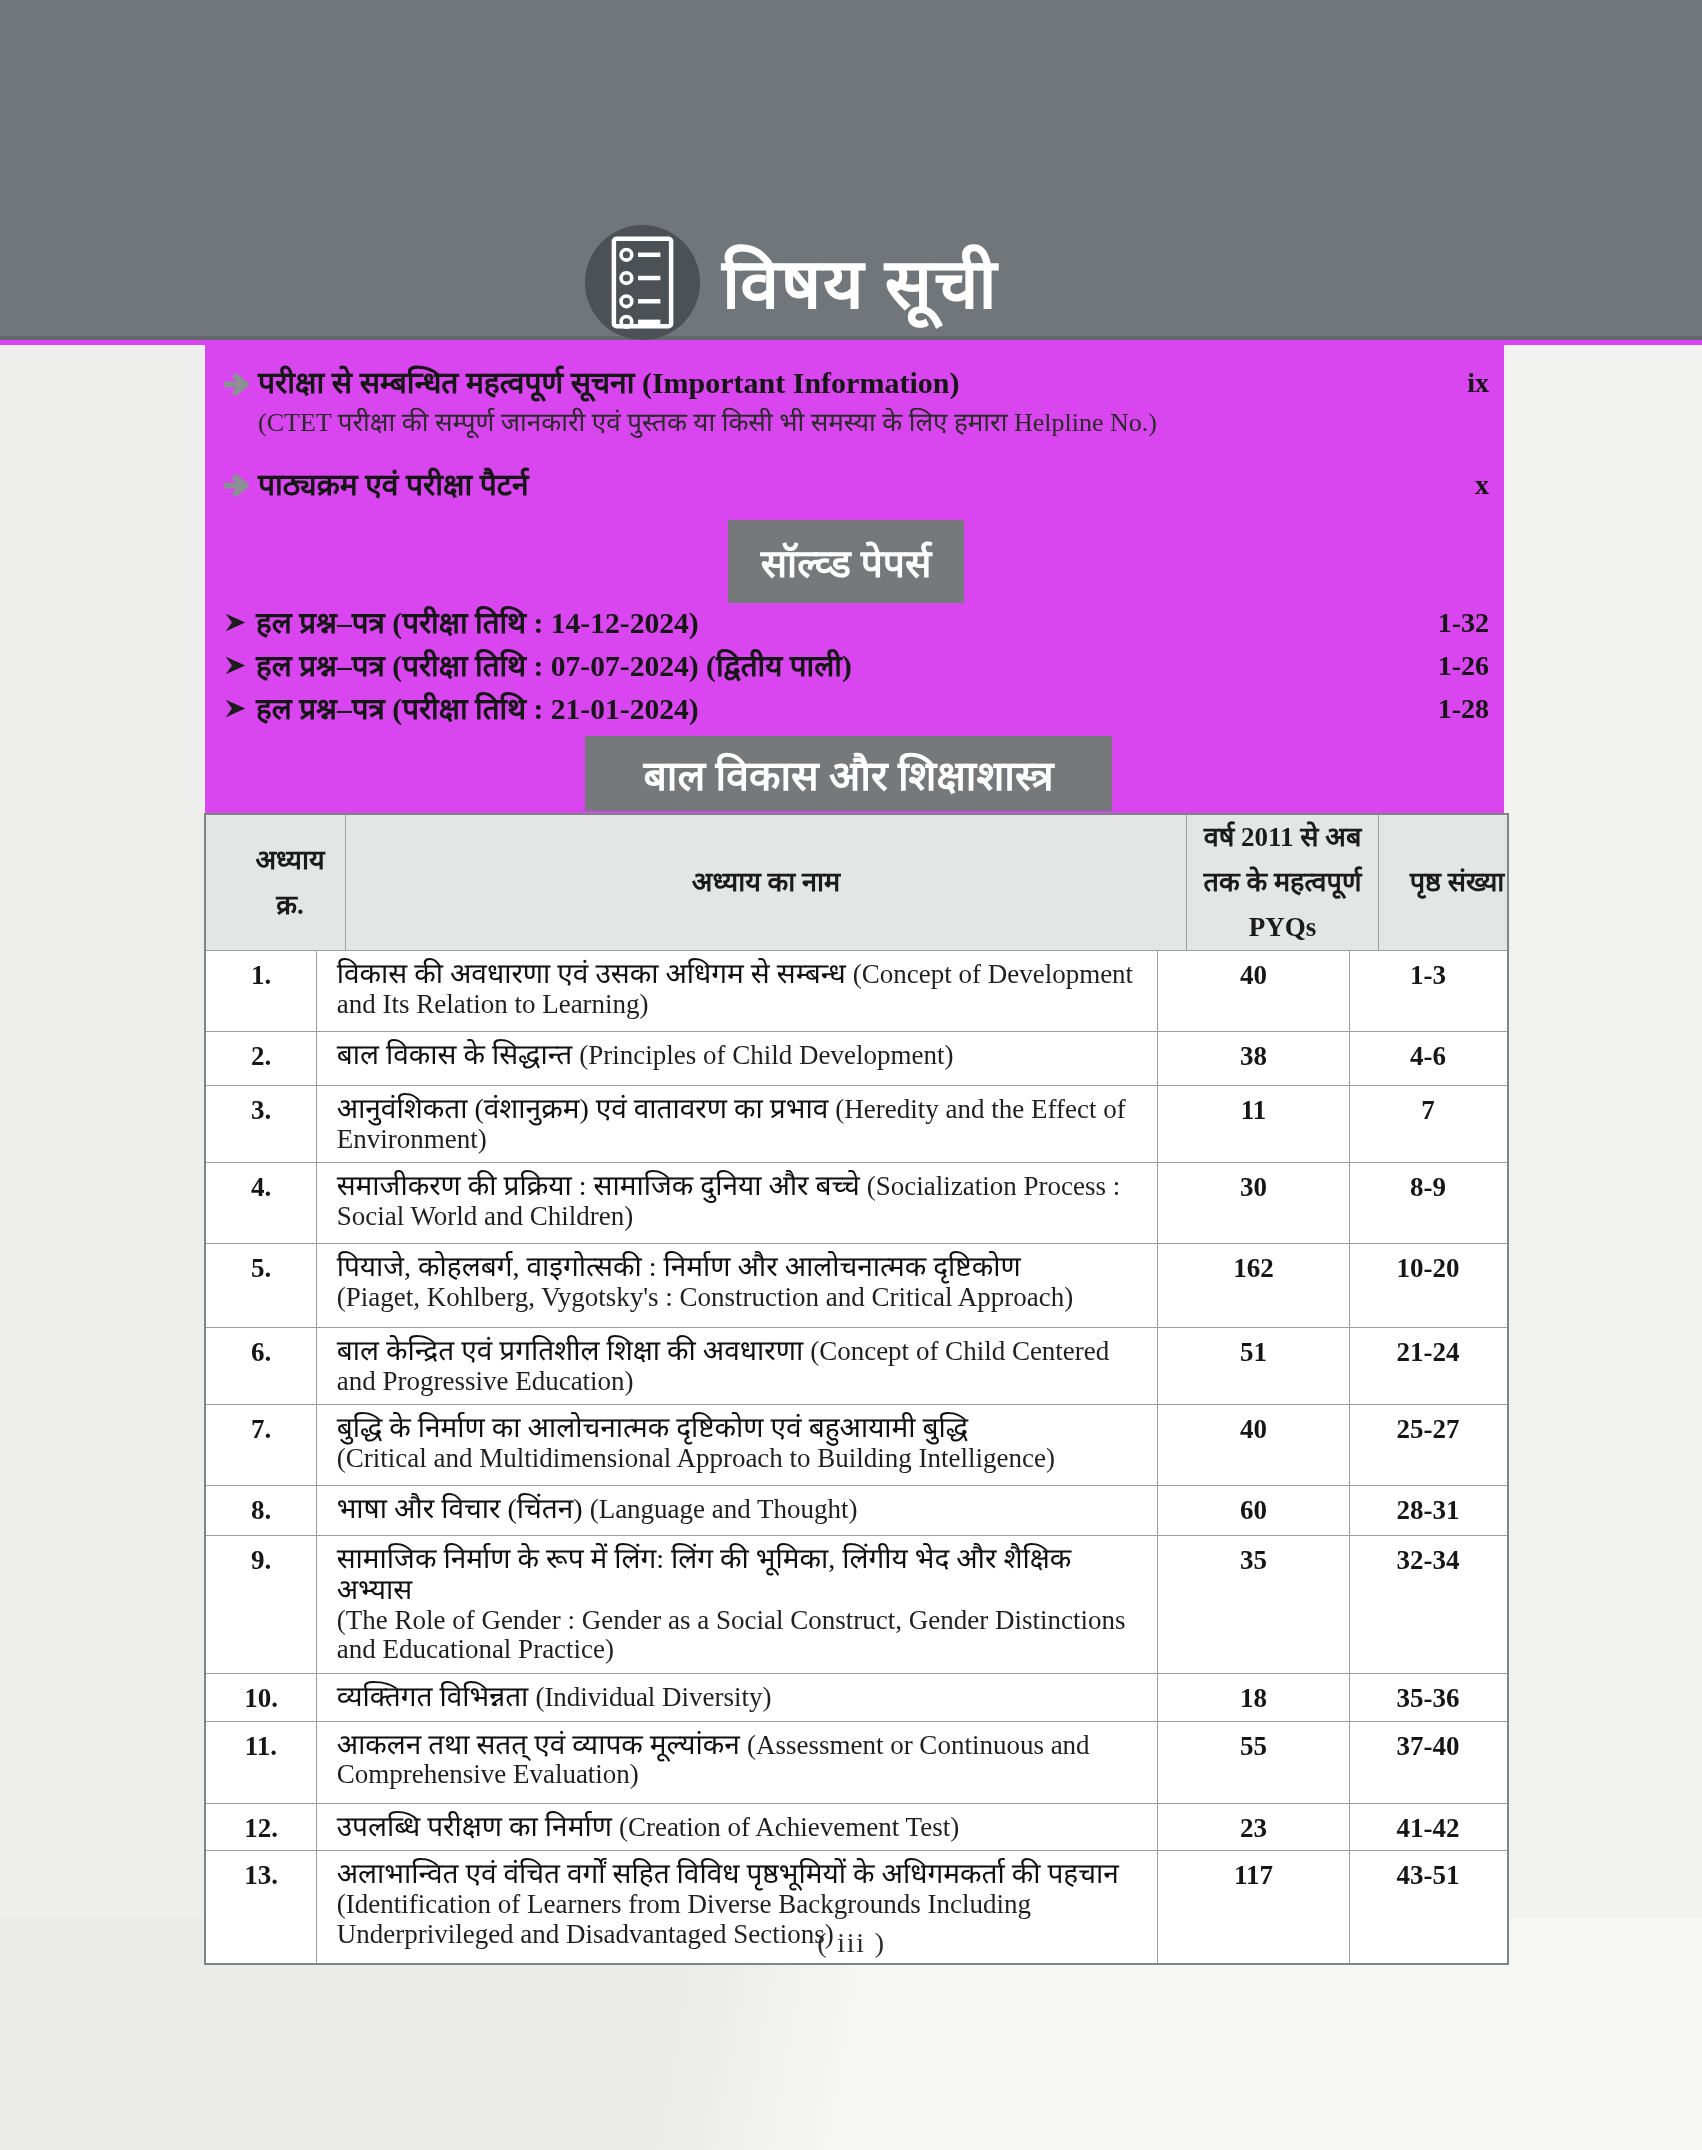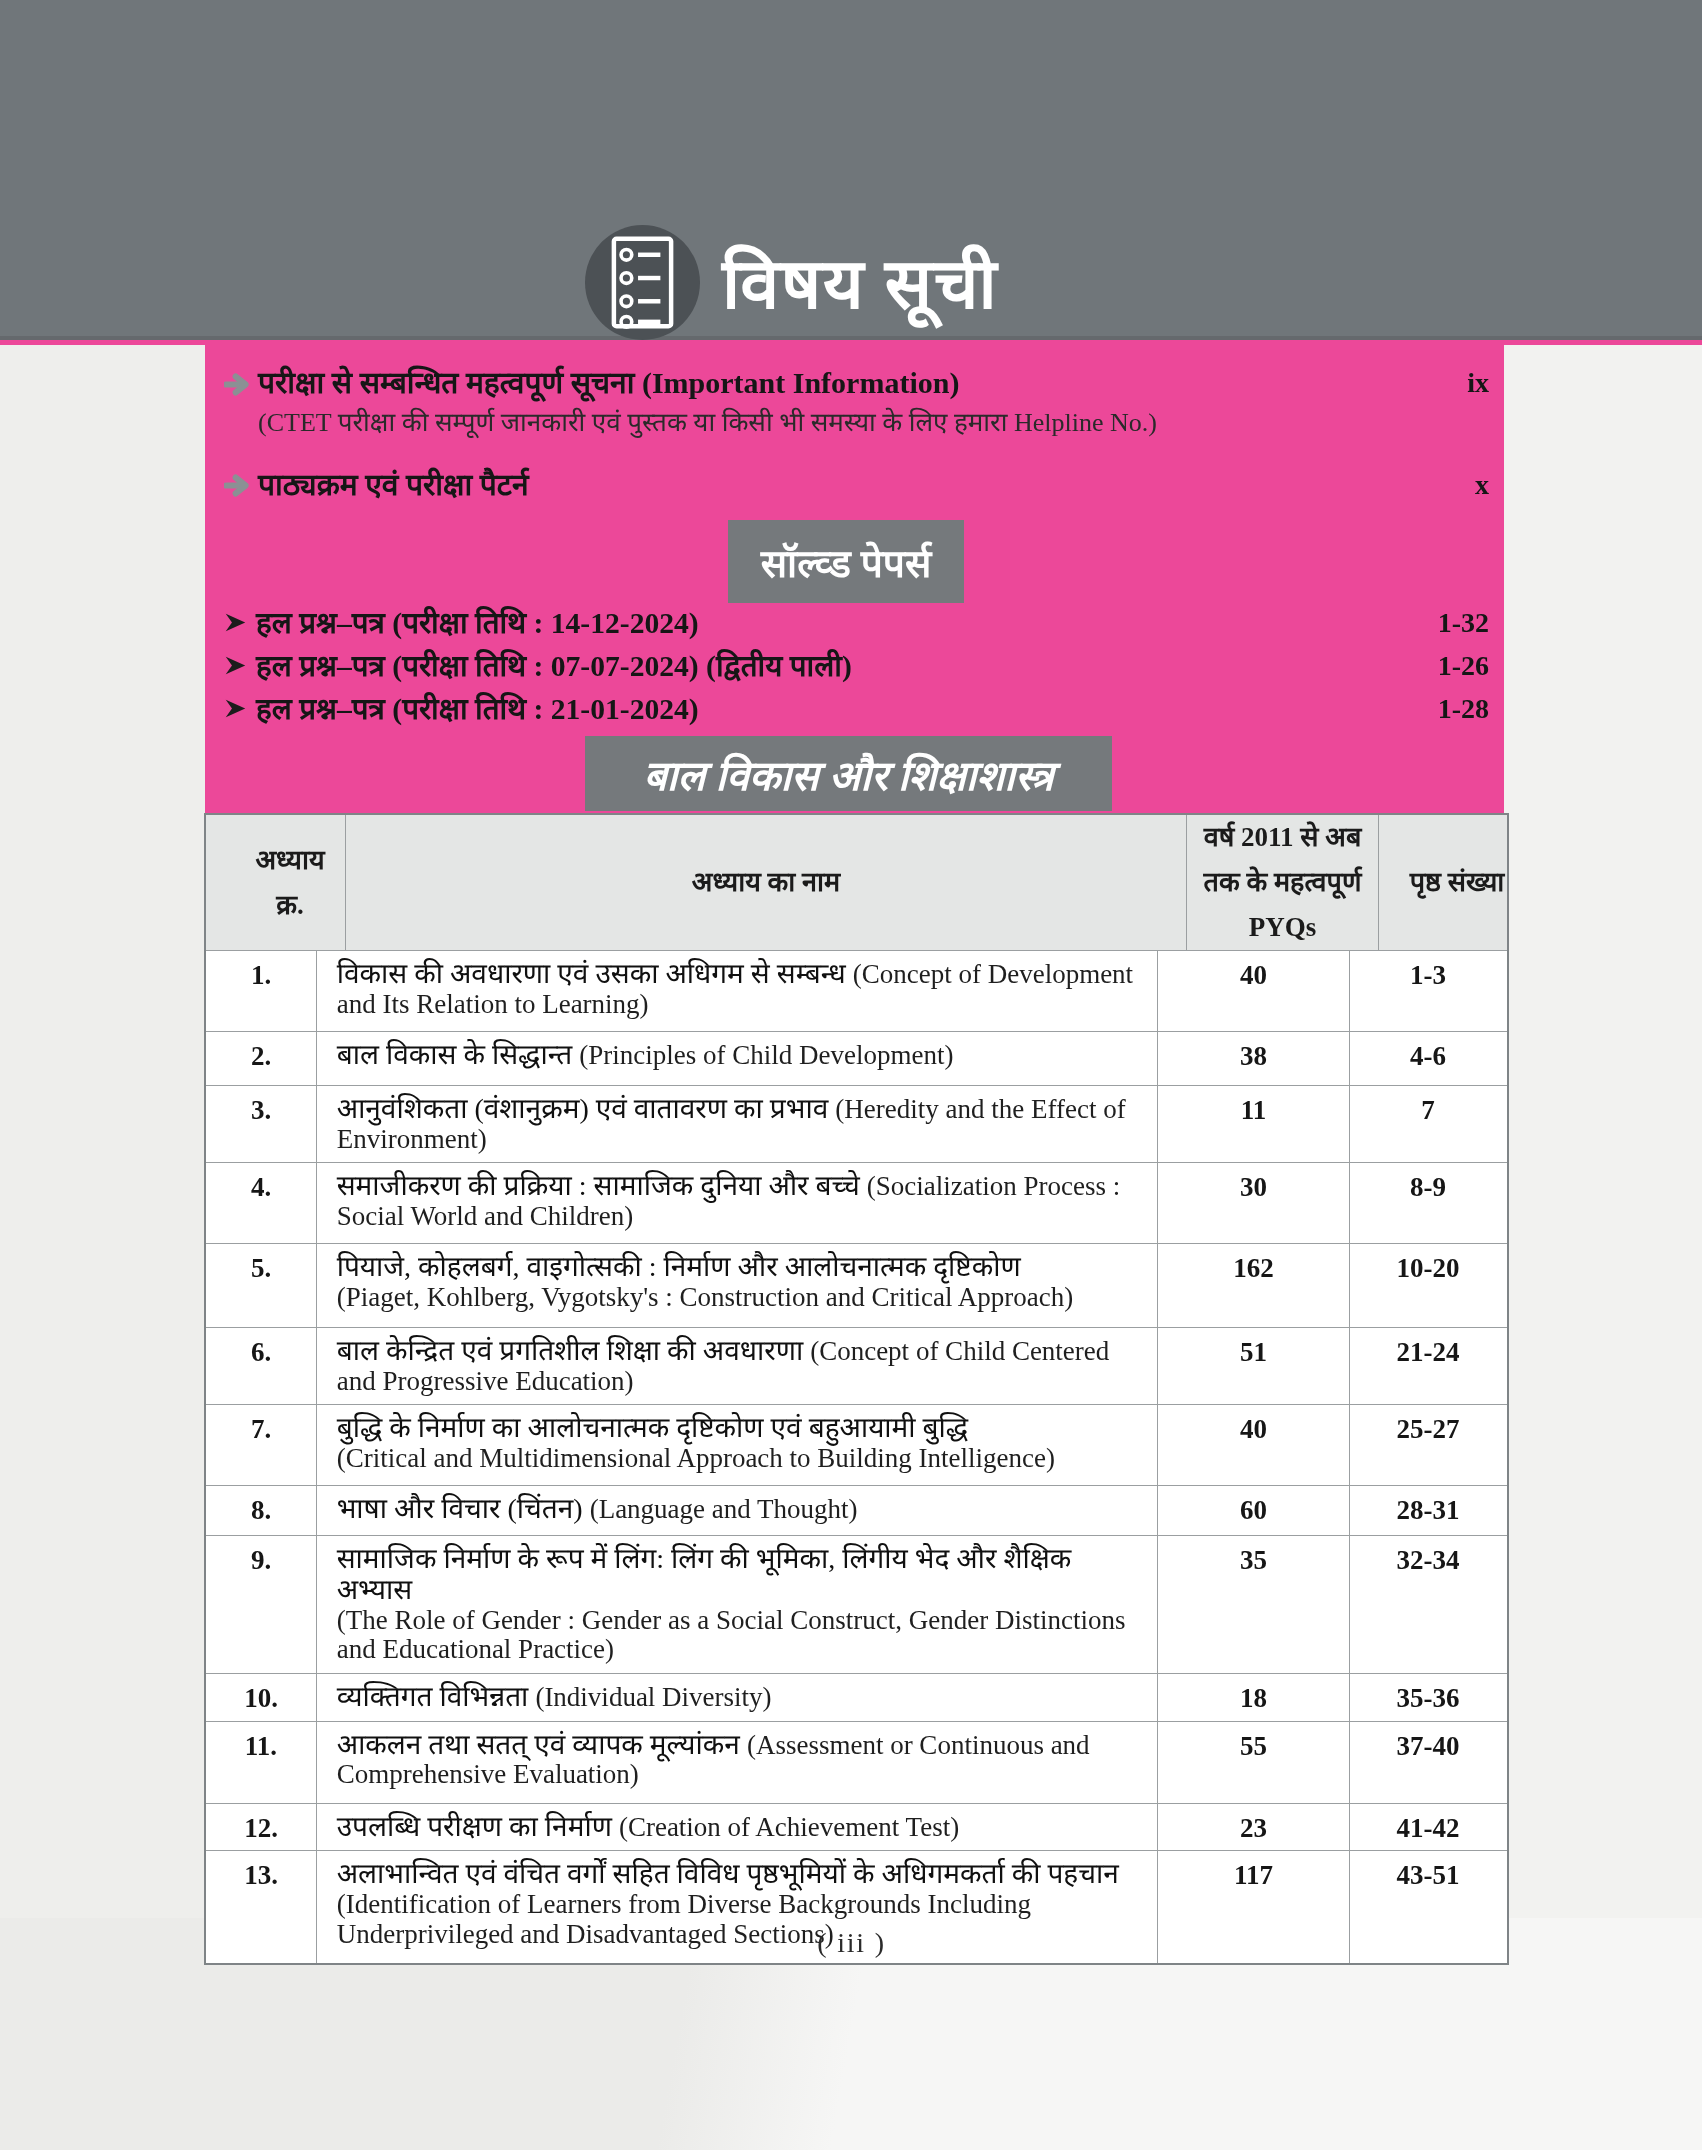--- a/index.html
+++ b/index.html
@@ -1,18 +1,18 @@
 <!DOCTYPE html>
 <html style="font-size:14.3px"><head>
 <meta charset="utf-8">
 <style>
   * { margin:0; padding:0; box-sizing:border-box; }
   html,body { background:#ffffff; }
   body { font-family:"Liberation Serif","DejaVu Serif",serif; color:#161616; }
-  .page { position:relative; width:1703px; height:2150px; background:#ec4899; overflow:hidden; }
+  .page { position:relative; width:1703px; height:2150px; background:#d946ef; overflow:hidden; }
 
   
   .band { position:absolute; left:0; top:0; width:1703px; height:340px; background:#70767a; border-bottom:4.5px solid #65696d; z-index:1; }
   .wash-left  { position:absolute; left:0; top:345px; width:205px; height:1806px; background:#eeeeec; z-index:0; }
   .wash-right { position:absolute; left:1504px; top:345px; width:199px; height:1806px; background:#f2f2f0; z-index:0; }
   .wash-bottom{ position:absolute; left:0; top:1918px; width:1703px; height:232px;
                 background:linear-gradient(100deg,#ebebe9 0%,#ebebe9 40%,#f6f6f5 50%,#f6f6f5 100%); z-index:0; }
 
   
   .hdr-group { position:absolute; left:0; top:0; width:1703px; height:340px; z-index:2; }
@@ -36,21 +36,21 @@
   .sp-box { position:absolute; left:728px; top:520px; width:236px; height:83px; background:#75797c;
             display:flex; align-items:center; justify-content:center; color:#fff; font-size:39px; font-weight:700; z-index:2; white-space:nowrap; padding:0 12.5px;}
   .sp-list { position:absolute; left:224px; top:604px; width:1265px; z-index:2; }
   .sp-item { display:flex; align-items:flex-start; height:43px; }
   .sp-bullet { flex:0 0 32px; padding-top:7.2px; }
   .sp-label { flex:1 1 auto; font-size:29.6px; font-weight:700; line-height:38px; }
   .sp-page { flex:0 0 81px; text-align:right; font-size:28px; font-weight:700; line-height:38px; }
 
   
   .sec-box { position:absolute; left:585px; top:736px; width:527px; height:75px; background:#75797c;
-             display:flex; align-items:center; justify-content:center; color:#fff; font-size:41px; font-weight:700; z-index:2; white-space:nowrap;font-style:italic; }
+             display:flex; align-items:center; justify-content:center; color:#fff; font-size:41px; font-weight:700; z-index:2; white-space:nowrap; }
 
   
   .toc-table { position:absolute; left:204px; top:813px; width:1305px; border:2.7px solid #7f8487; background:#fff; z-index:2; }
   .trow { display:grid; grid-template-columns:110px 841px 192px 157px; border-top:1.8px solid #9b9fa1; }
   .trow:first-child { border-top:none; }
   .thead { background:#e4e6e5; min-height:133px;padding-left:29px; }
   .cell { border-left:1.8px solid #9b9fa1; }
   .cell:first-child { border-left:none; }
   .hcell { display:flex; flex-direction:column; align-items:center; justify-content:center;
            font-size:27px; font-weight:600; line-height:45px; text-align:center; color:#1b1b1b; }

